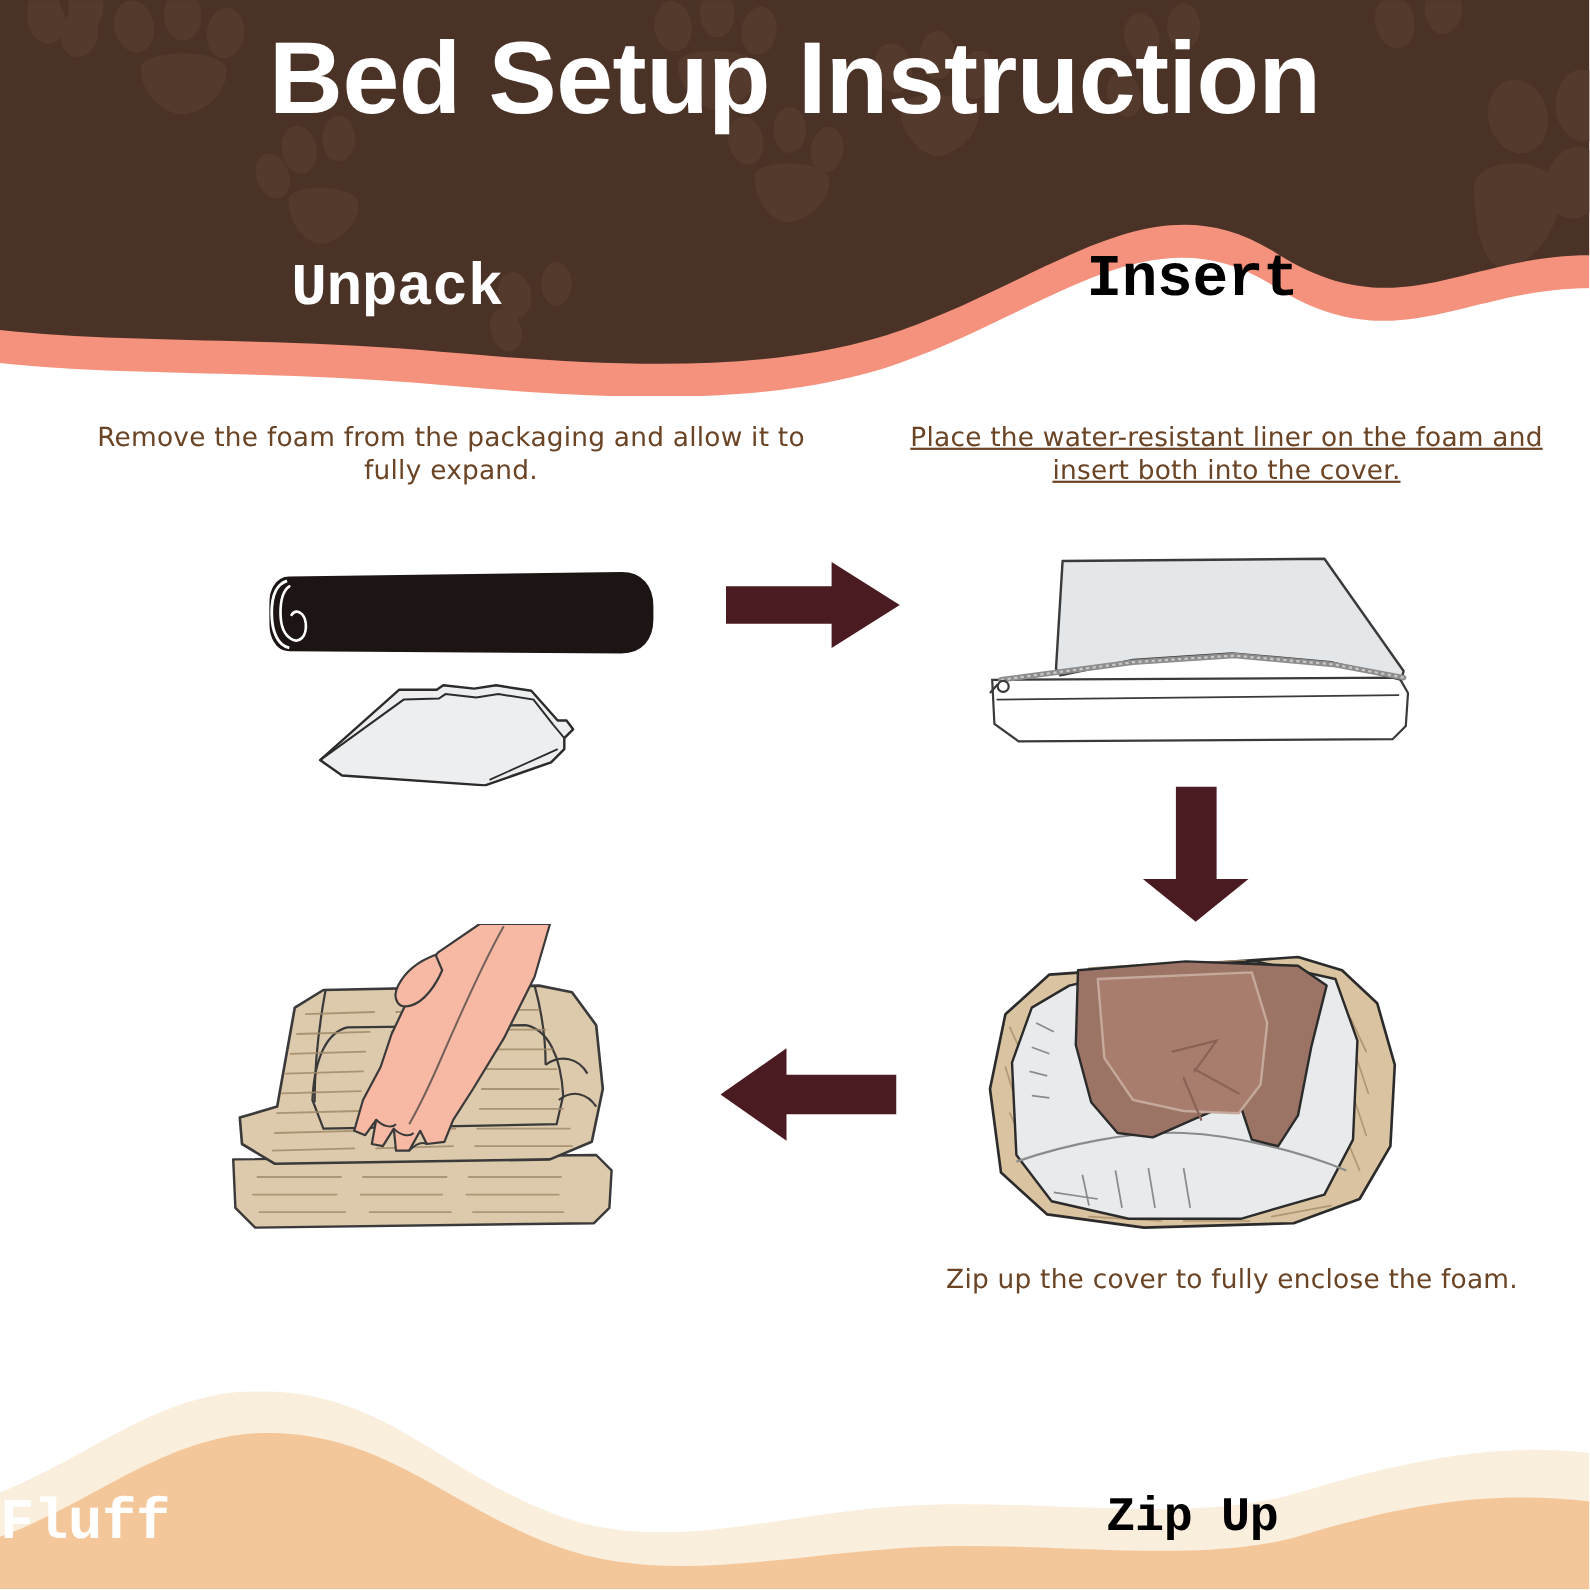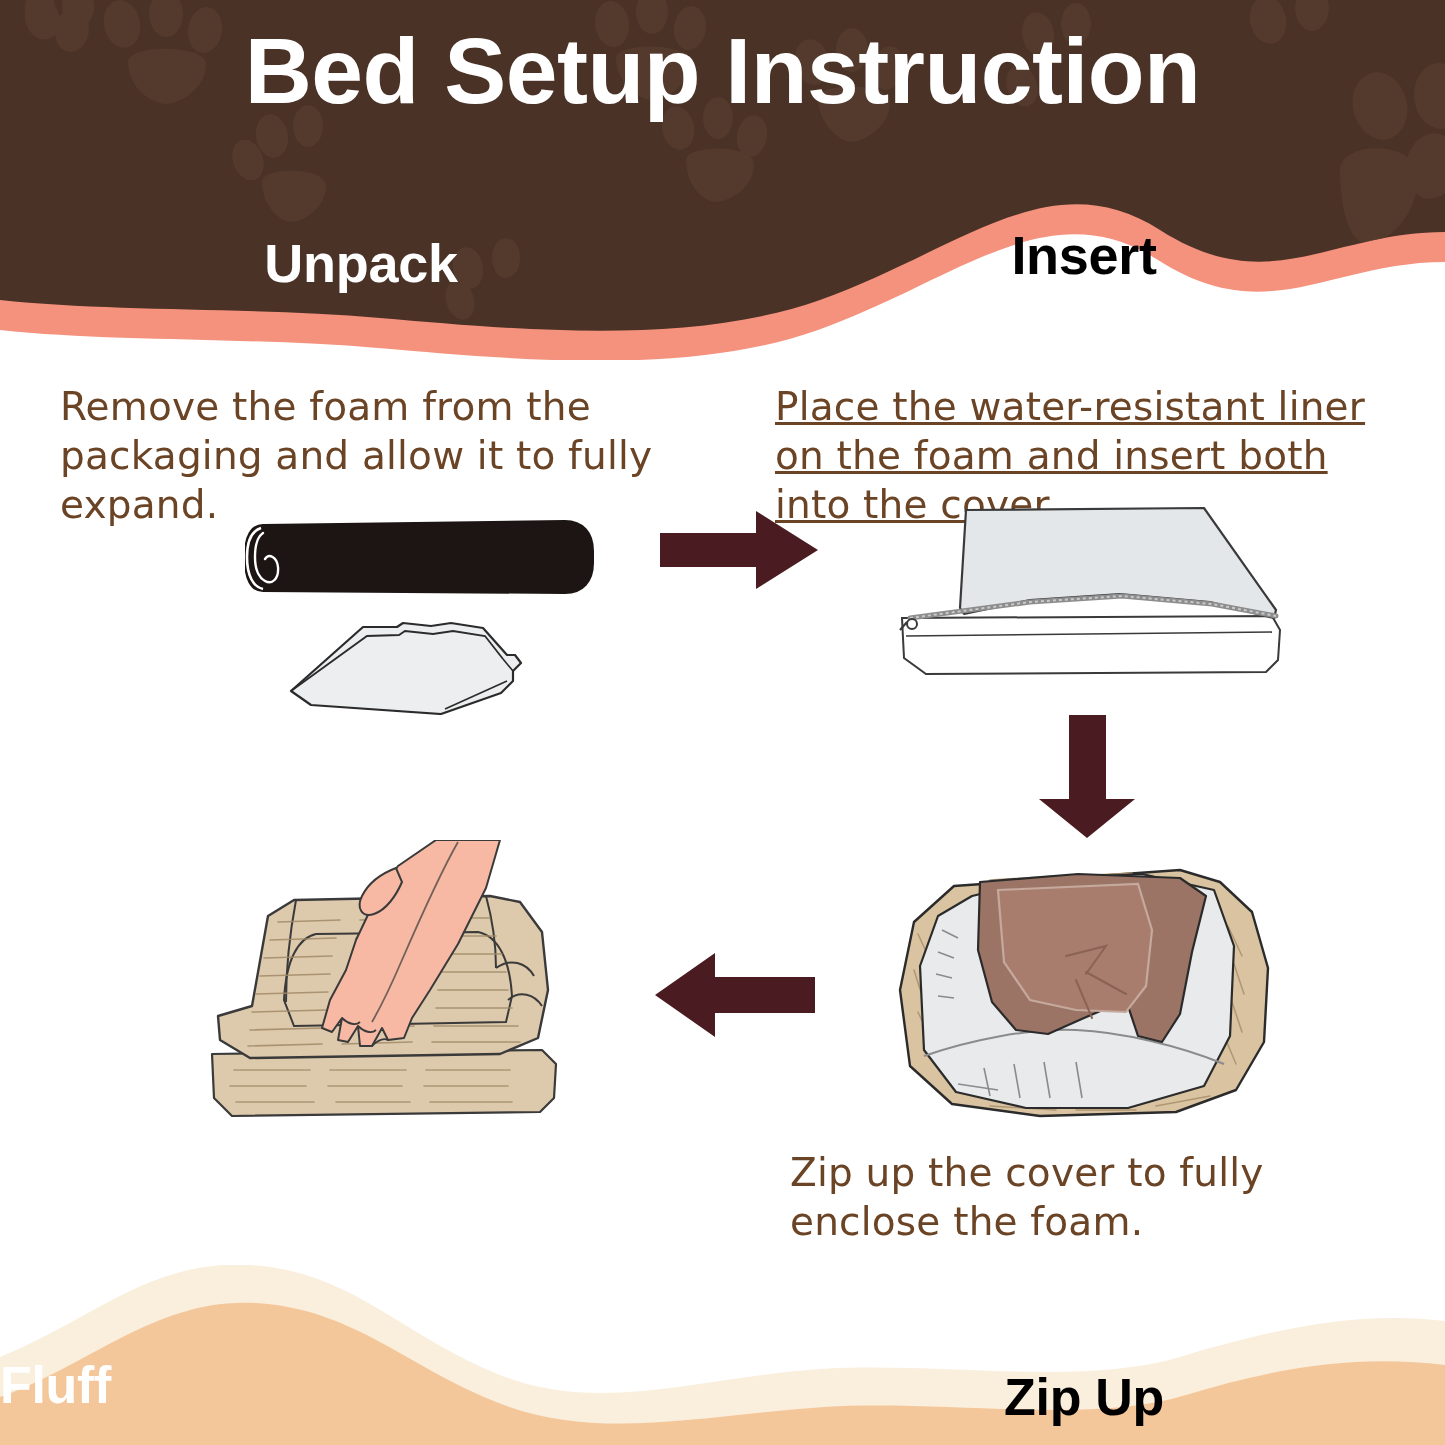--- a/index.html
+++ b/index.html
@@ -42,35 +42,37 @@
     white-space: nowrap;
   }
 
   
   .sec-label {
     position: absolute;
     font-size: 54px;
     font-weight: bold;
     letter-spacing: -0.3px;
     white-space: nowrap;
+    font-family: Liberation Mono, monospace;
   }
   .sec-unpack { top: 232px; left: 0; width: 722px; text-align: center; color: #ffffff; }
   .sec-insert { top: 224px; left: 723px; width: 722px; text-align: center; color: #000000; }
   .sec-fluff  { top: 1355px; left: 0;   width: 722px; text-align: left; color: #ffffff; font-size: 52px; }
-  .sec-zipup  { top: 1355px; left: 723px; width: 722px; text-align: center; color: #000000; font-size: 52px; margin-top: 12px; }
+  .sec-zipup  { top: 1355px; left: 723px; width: 722px; text-align: center; color: #000000; font-size: 44px; }
 
   
   .caption {
     position: absolute;
     color: #6b4426;
     font-family: "DejaVu Sans", sans-serif;
-    font-size: 39px;
+    font-size: 24px;
     line-height: 1.26;
-    text-align: left;
+    text-align: center;
     letter-spacing: 0.2px;
+    margin-left: 20px;
   }
   .cap-tl { top: 382px;  left: 60px;  width: 660px; }
   .cap-tr { top: 382px;  left: 775px; width: 640px; text-decoration: underline; }
   .cap-bl { top: 1148px; left: 60px;  width: 660px; }
   .cap-br { top: 1148px; left: 790px; width: 620px; }
 
   
   .fig { position: absolute; display: block; }
   .fig-unpack  { top: 495px;  left: 245px; width: 360px;  height: 220px; }
   .fig-insert  { top: 490px;  left: 880px; width: 420px;  height: 190px; }

